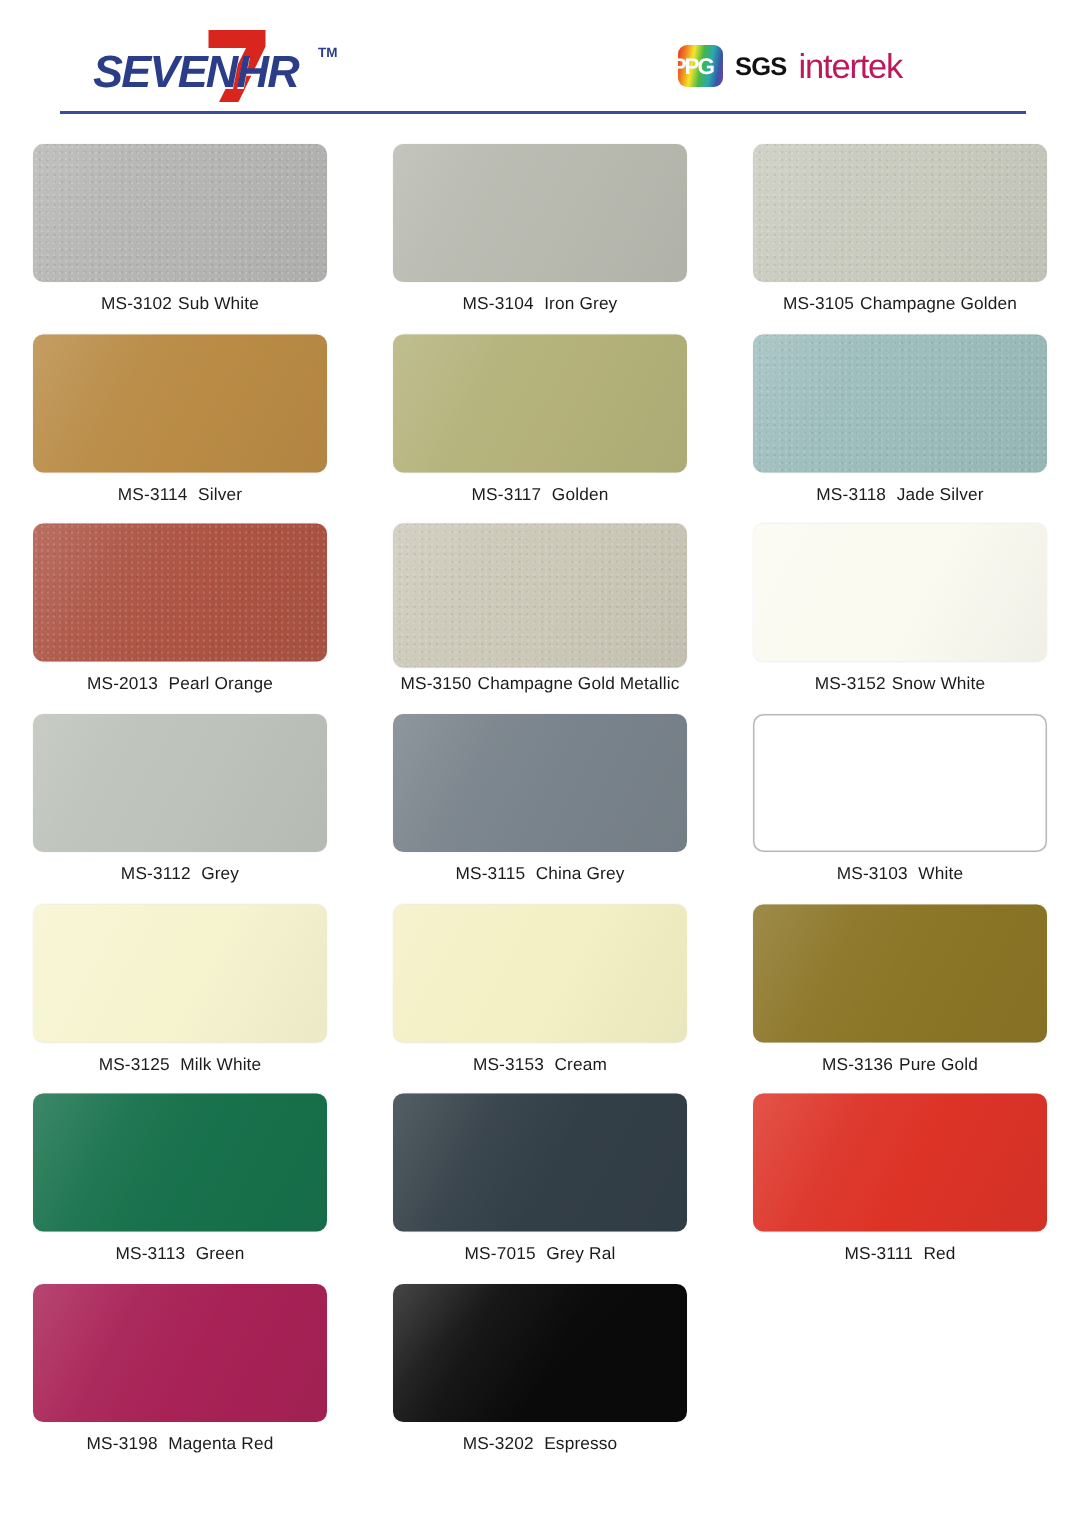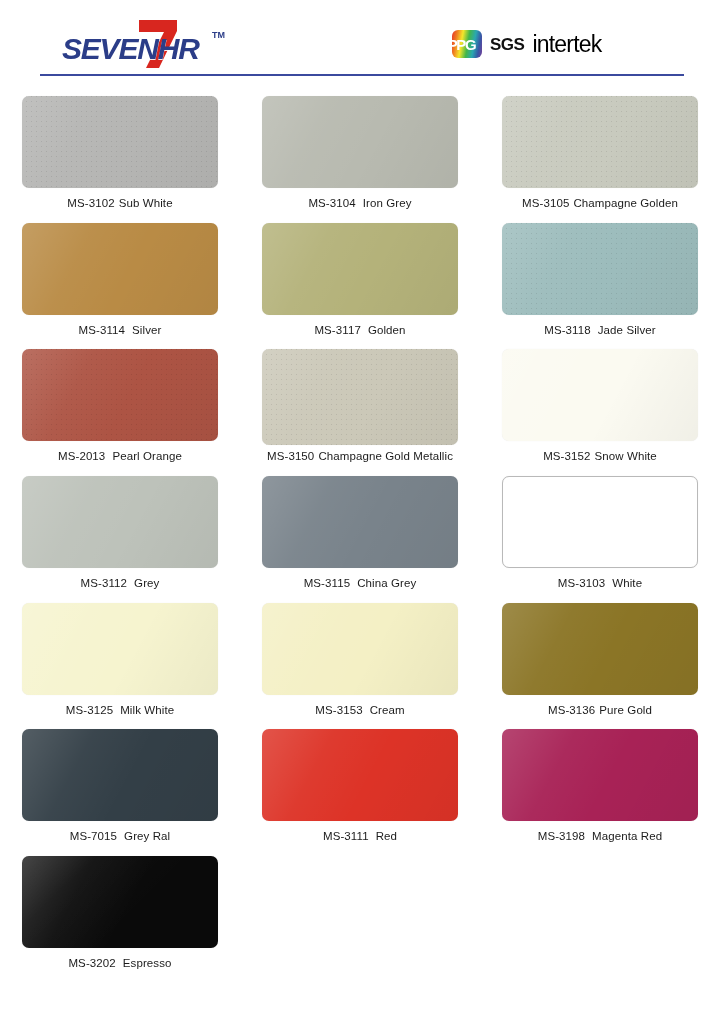--- a/index.html
+++ b/index.html
@@ -98,21 +98,21 @@
     font-weight: bold;
     font-size: 17px;
     letter-spacing: -0.5px;
     color: #111111;
     line-height: 1;
   }
   #intertek-text {
     font-family: "Liberation Sans", sans-serif;
     font-size: 23px;
     letter-spacing: -0.8px;
-    color: #000000;
+    color: #be185d;
     line-height: 1;
   }
   #header-rule {
     position: absolute;
     left: 40px;
     top: 74px;
     width: 644px;
     height: 2px;
     background: #3b4a9e;
   }
@@ -327,20 +327,28 @@
     <div class="swatch-cell">
       <div class="chip-wrap">
         <div class="chip" style="background: rgb(139, 117, 38);">
           <div class="chip-sheen"></div>
         </div>
       </div>
       <div class="chip-label"><span>MS-3136</span><span class="sep"></span><span>Pure Gold</span></div>
     </div>
     <div class="swatch-cell">
       <div class="chip-wrap">
+        <div class="chip" style="background: rgb(23, 113, 75);">
+          <div class="chip-sheen"></div>
+        </div>
+      </div>
+      <div class="chip-label"><span>MS-3113</span><span class="sep" style="width: 7px;"></span><span>Green</span></div>
+    </div>
+    <div class="swatch-cell">
+      <div class="chip-wrap">
         <div class="chip" style="background: rgb(51, 63, 71);">
           <div class="chip-sheen"></div>
         </div>
       </div>
       <div class="chip-label"><span>MS-7015</span><span class="sep" style="width: 7px;"></span><span>Grey Ral</span></div>
     </div>
     <div class="swatch-cell">
       <div class="chip-wrap">
         <div class="chip" style="background: rgb(221, 51, 39);">
           <div class="chip-sheen"></div>

